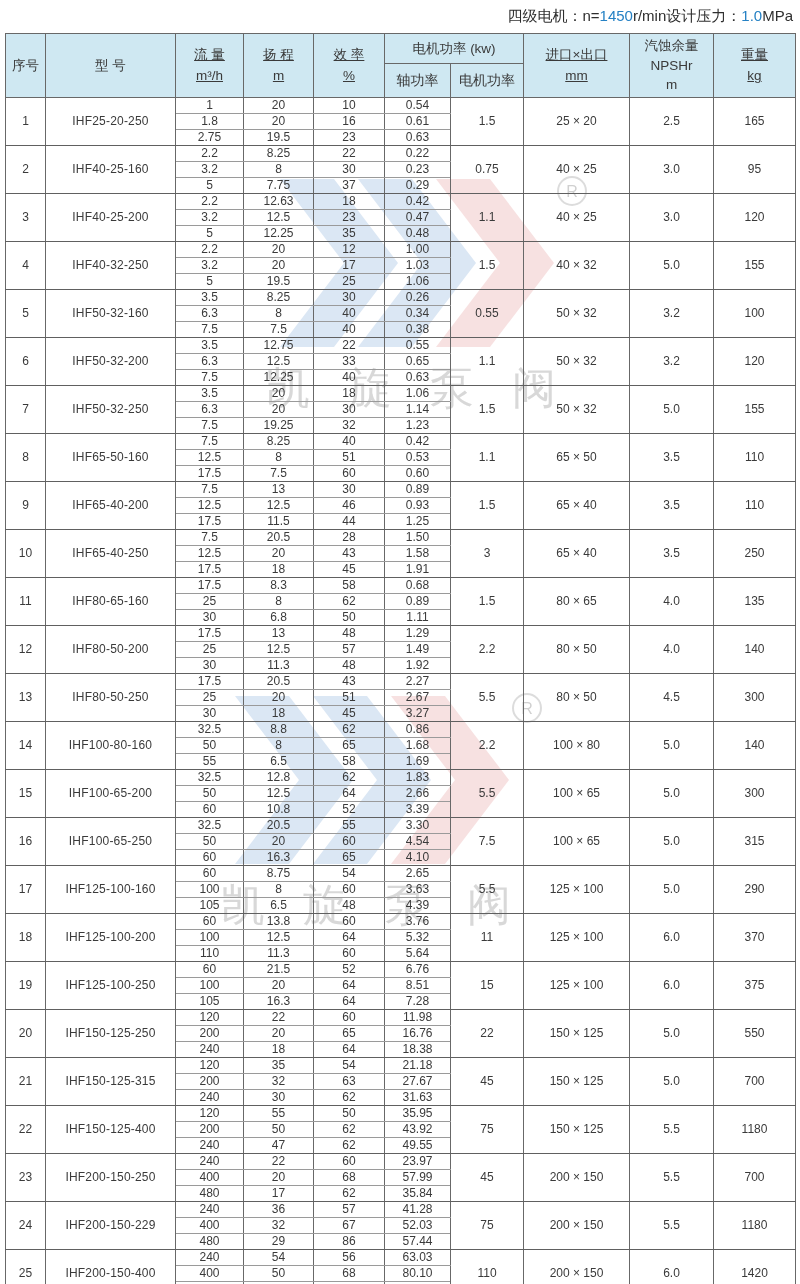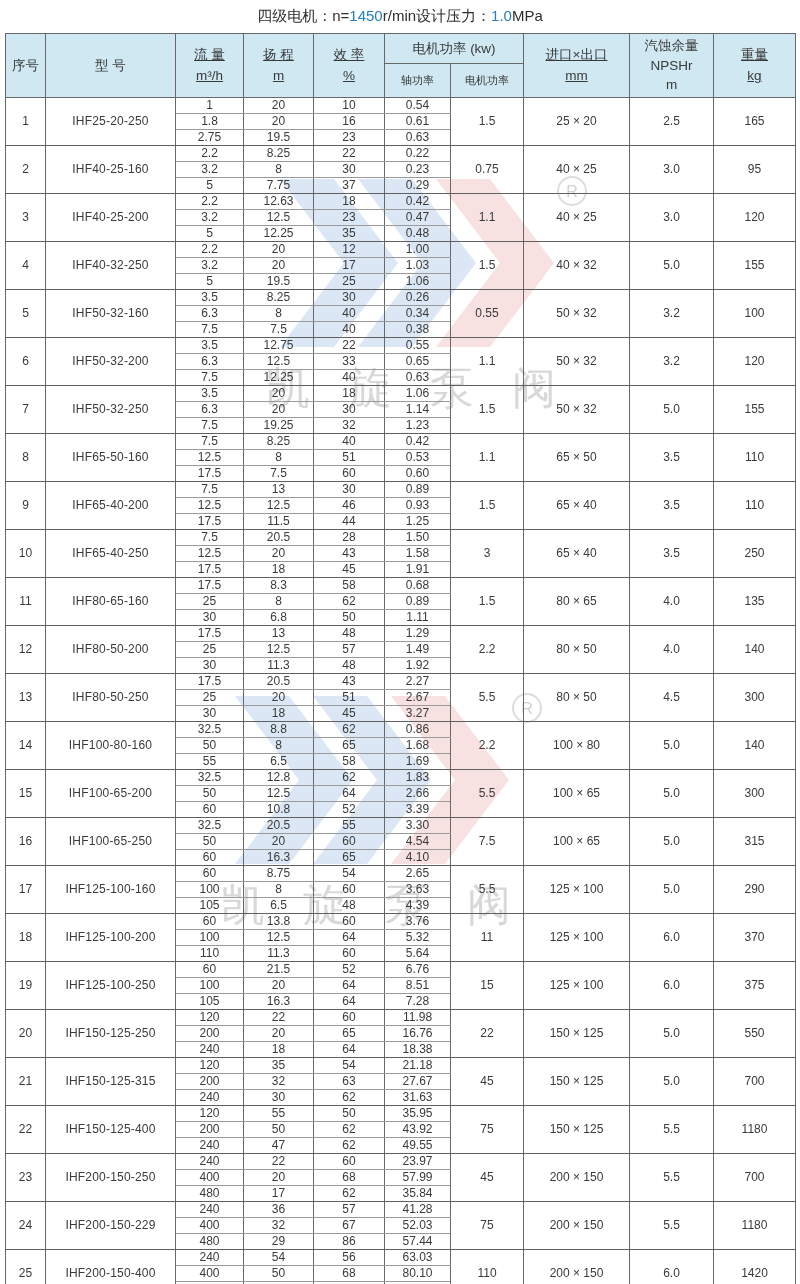--- a/index.html
+++ b/index.html
@@ -2,21 +2,21 @@
 <html><head>
 <meta charset="utf-8">
 <style>
   * { margin:0; padding:0; box-sizing:border-box; }
   html,body { background:#ffffff; }
   .page {
     position:relative; width:800px; height:1284px; background:#ffffff;
     font-family:"Liberation Sans", sans-serif; color:#333; overflow:hidden;
   }
   .topbar {
-    display:flex; justify-content:center; align-items:flex-start;
+    display:flex; justify-content:flex-end; align-items:flex-start;
     height:33px; padding:7px 7px 0 7px; font-size:15px; color:#2e2e2e;
   }
   .accent { color:#2581c4; }
   .table-wrap { position:relative; margin:0 5px; }
 
   
   .wm { position:absolute; z-index:0; pointer-events:none; }
   .wm1 { left:255px; top:128px; width:340px; height:270px; }
   .wm2 { left:210px; top:645px; width:340px; height:270px; }
 
@@ -25,21 +25,21 @@
     border-collapse:collapse; table-layout:fixed; width:790px;
     border:1px solid #5a5a5a;
   }
   .spec-table th {
     background:#cfe8f2; border:1px solid #686868;
     font-weight:normal; font-size:13.5px; color:#3a3a3a;
     text-align:center; vertical-align:middle; padding:2px 0; line-height:1.45;
   }
   thead tr.tier1 { height:30px; }
   thead tr.tier2 { height:33px; }
-  thead tr.tier2 th { font-size:11px; }
+  thead tr.tier2 th { font-size:14px; }
   .hline { line-height:1.6;text-decoration:underline; }
 
   .spec-table td {
     border-left:1px solid #686868; border-right:1px solid #686868;
     font-size:12px; color:#3a3a3a; text-align:center; vertical-align:middle;
     padding:0; line-height:15px; background:transparent;
   }
   tbody tr { height:15.4px; }
   tbody tr.s0 td.val, tbody tr.s1 td.val { border-bottom:1px solid #9a9a9a; }
   tbody tr.s2 td { border-bottom:1px solid #606060; }

